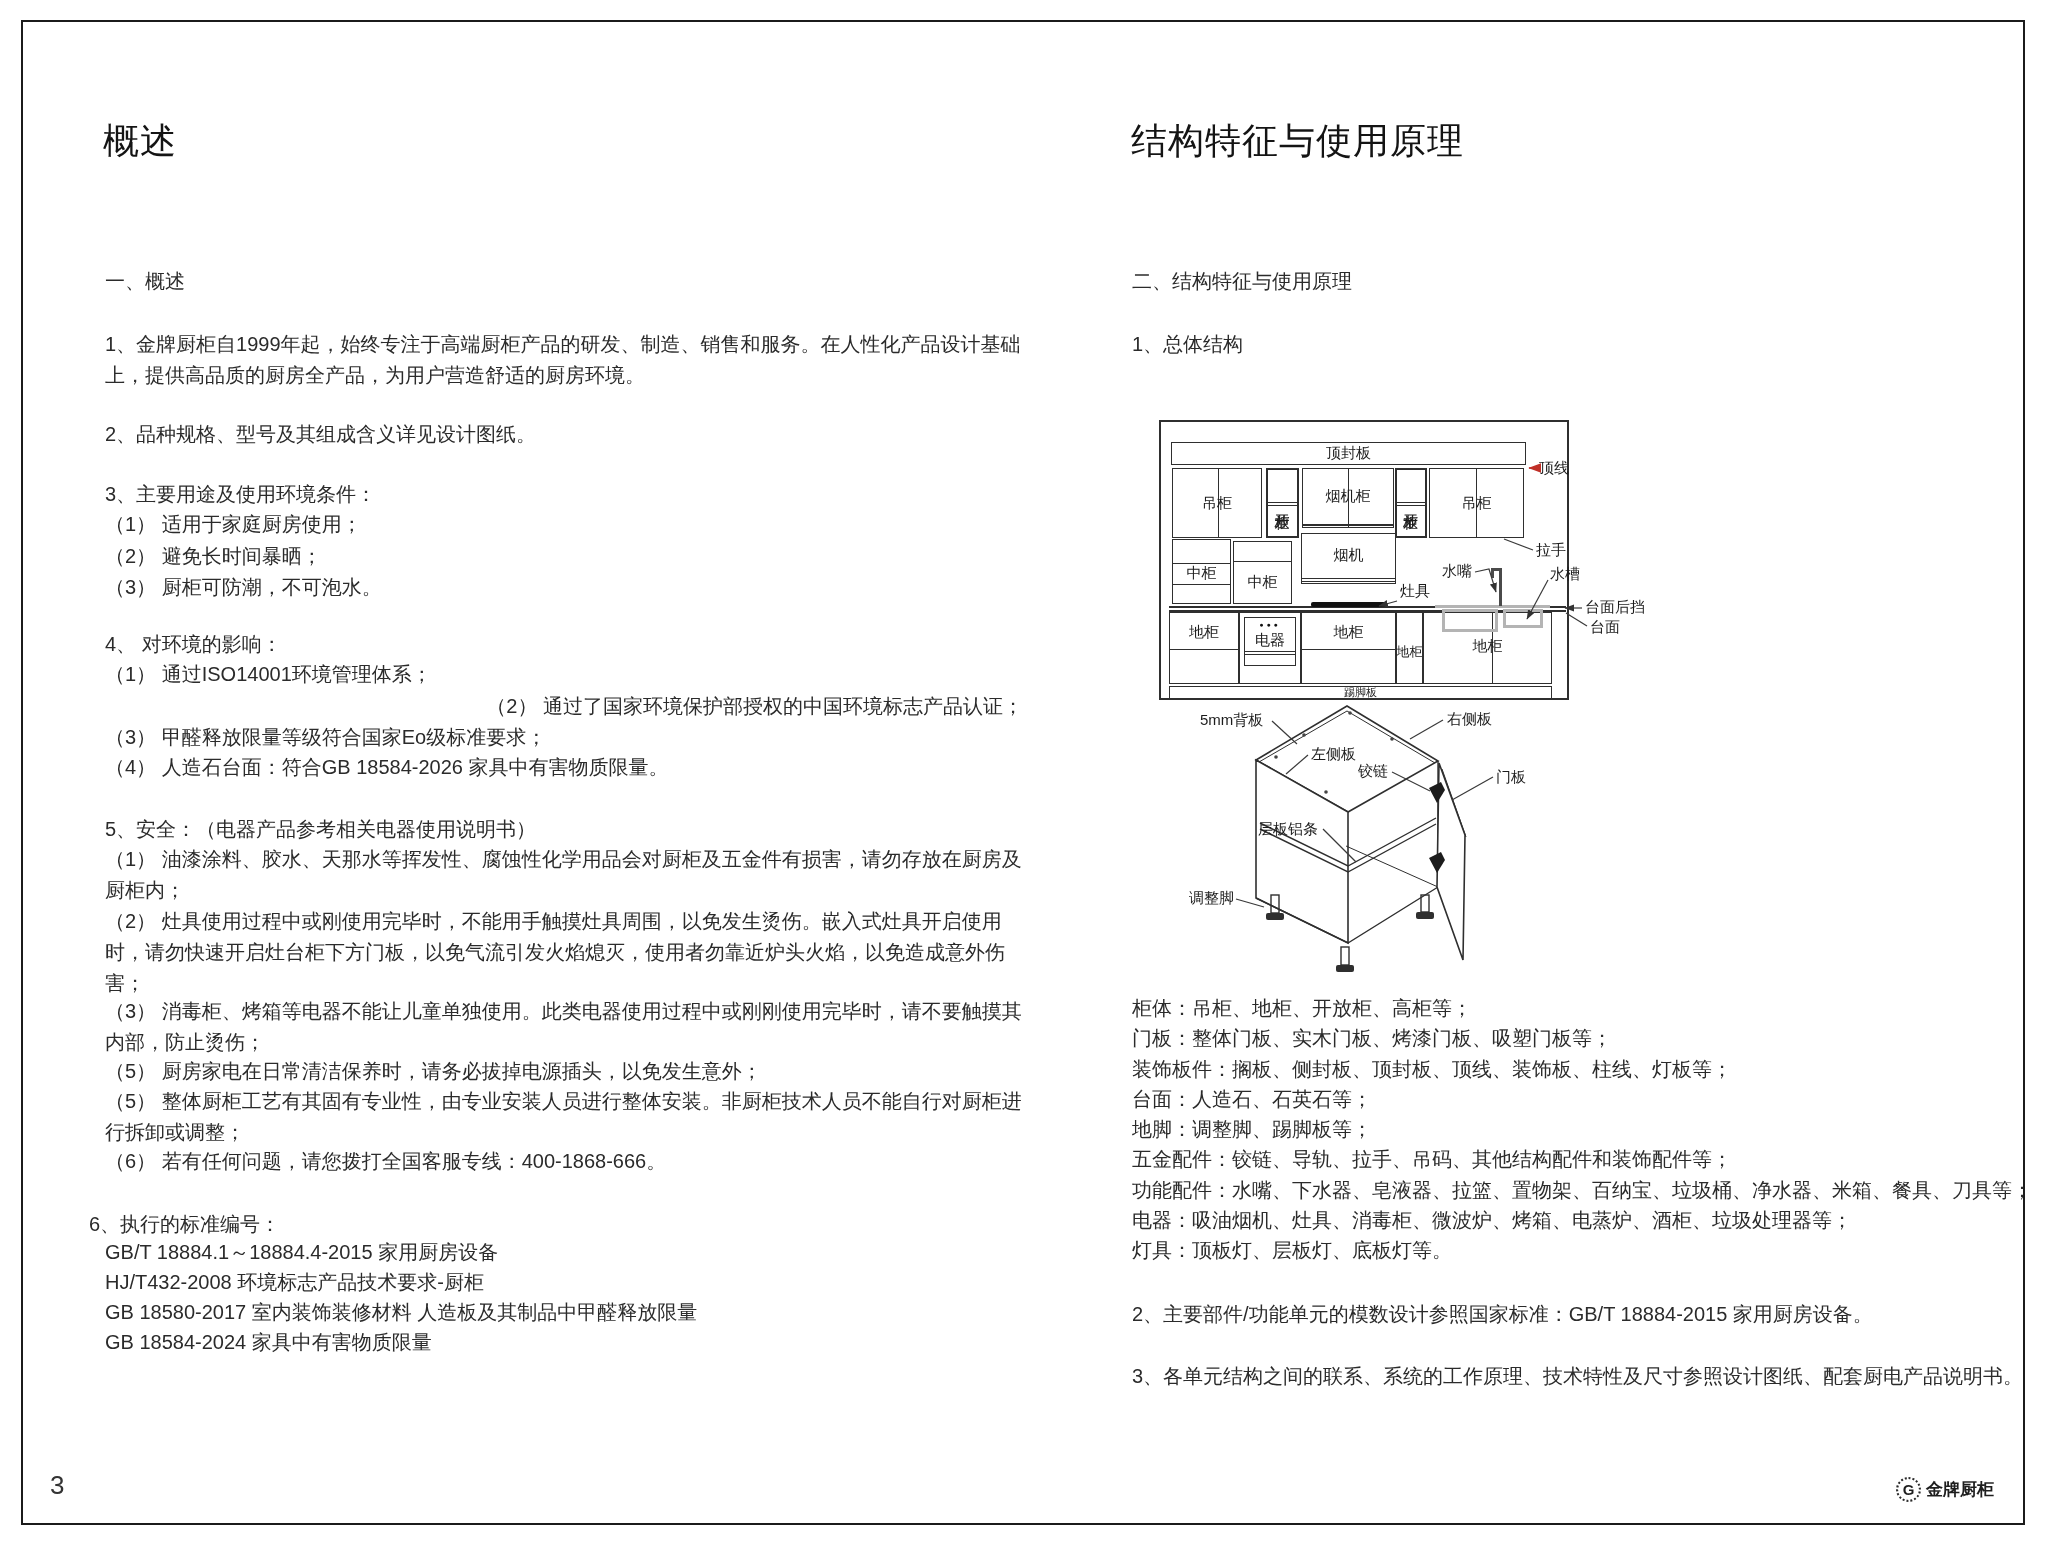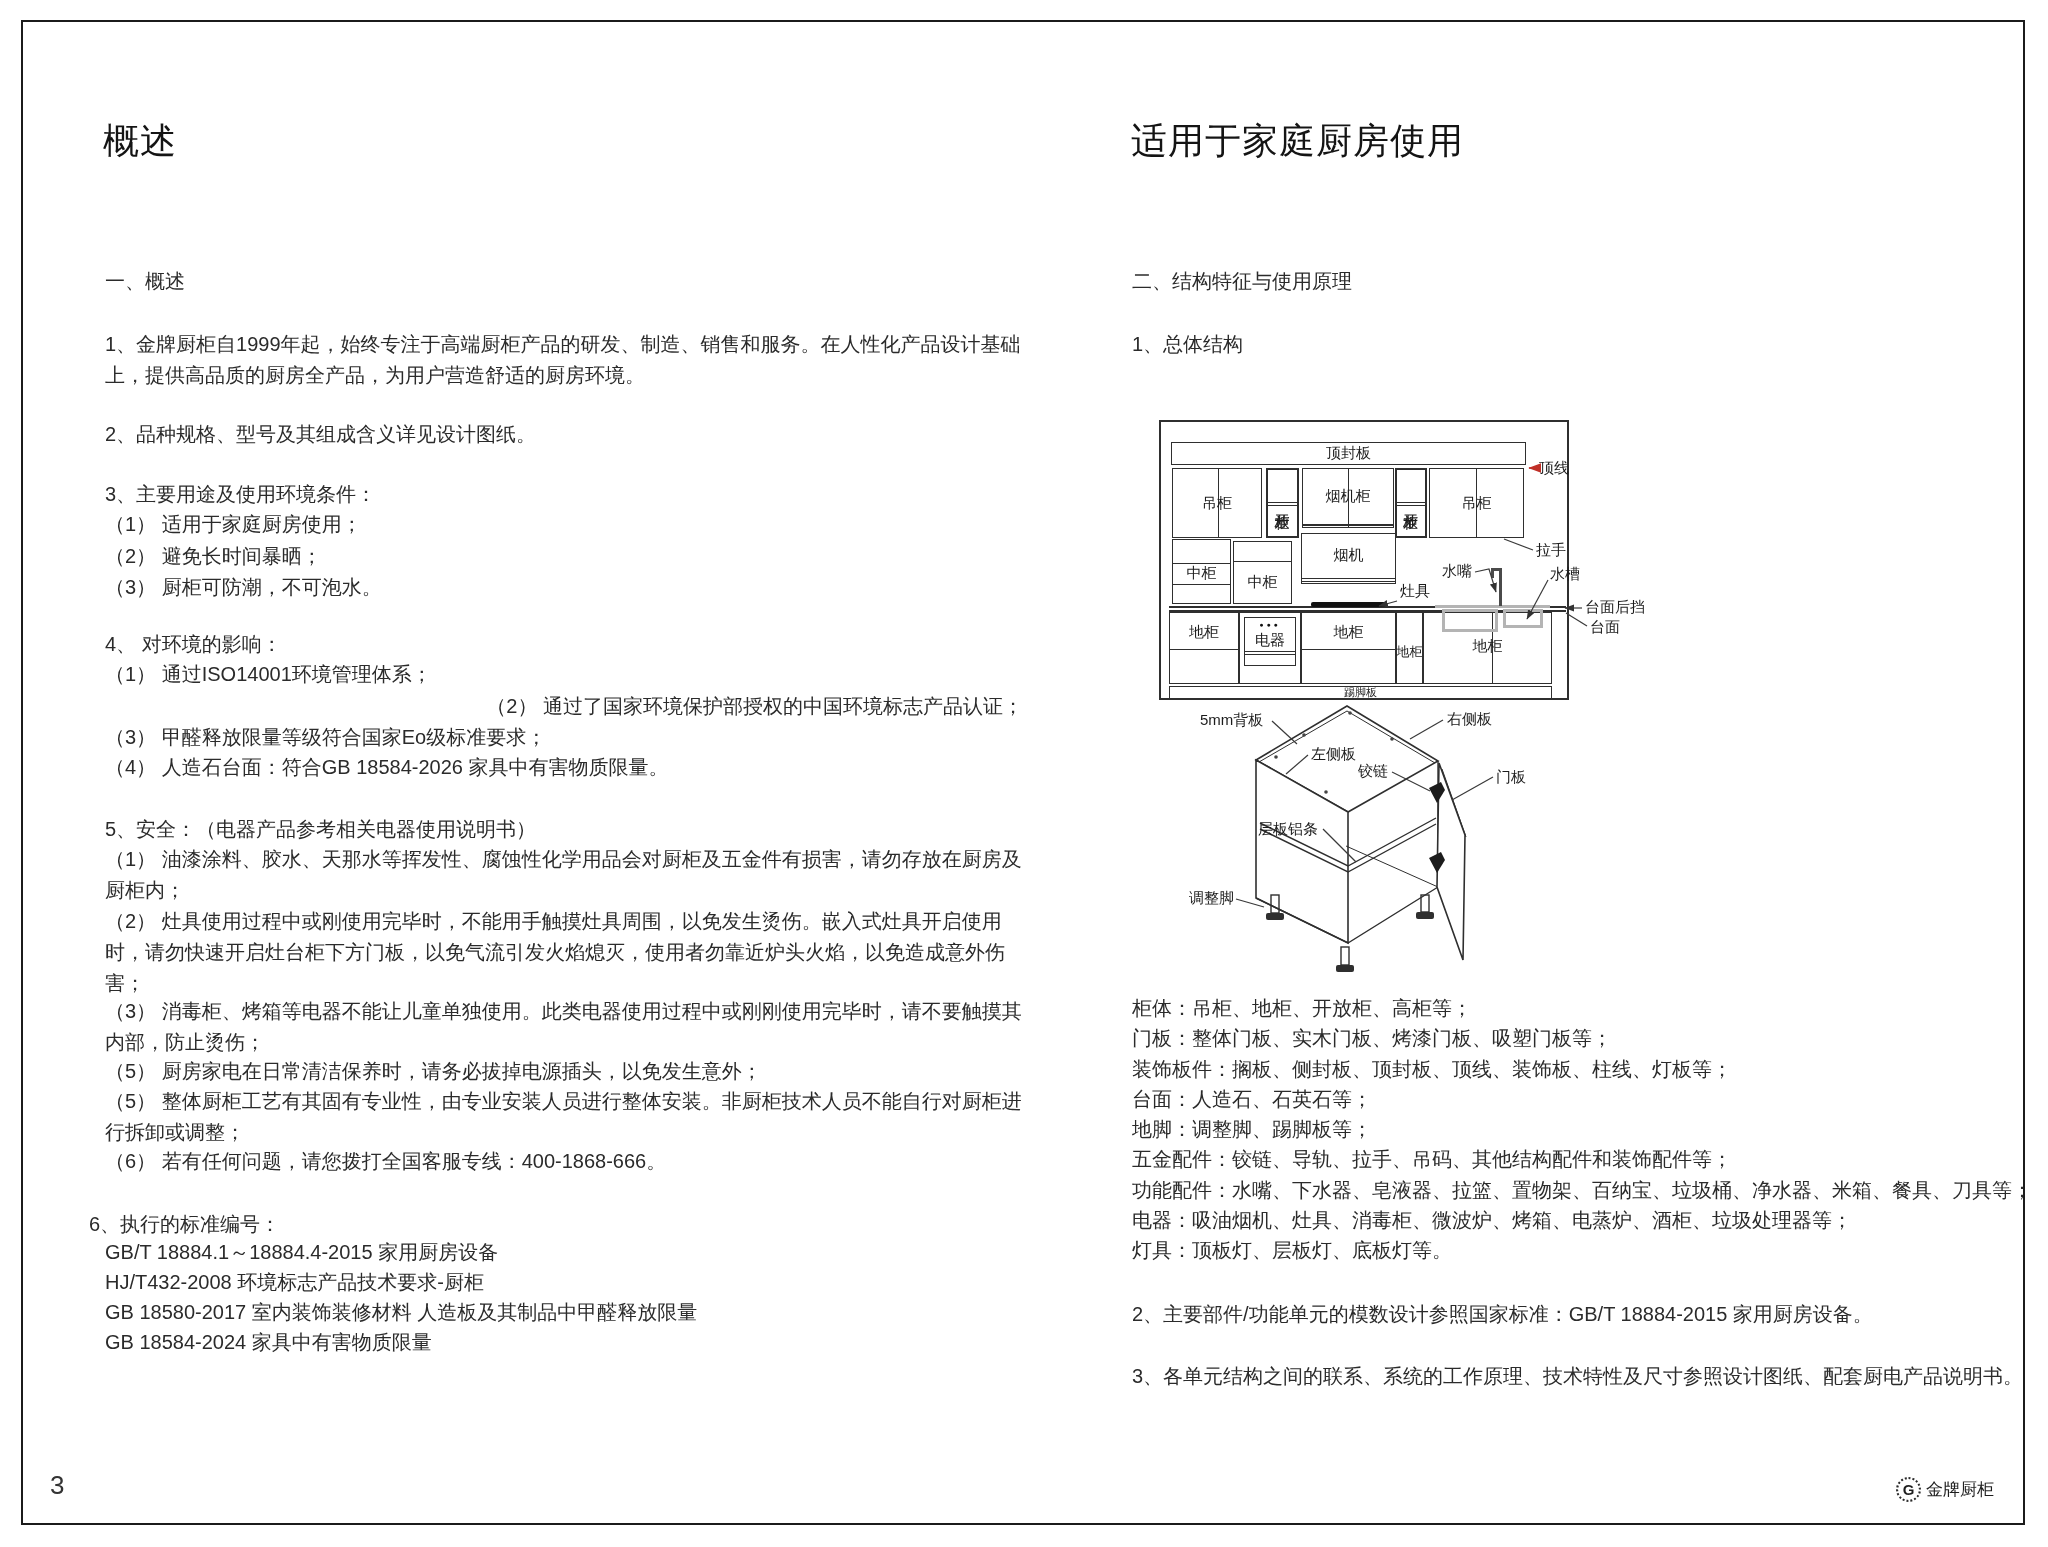--- a/index.html
+++ b/index.html
@@ -28,21 +28,21 @@
   .d2 text{font-size:15px;fill:#1c1c1c;}
   .d2 .ln{stroke:#2f2f2f;stroke-width:1.4;fill:none;}
   .d2 .face{stroke:#2f2f2f;stroke-width:1.6;fill:#ffffff;}
   .d2 .thin{stroke:#2f2f2f;stroke-width:1;fill:none;}
   .d2 .lead{stroke:#3a3a3a;stroke-width:1.2;fill:none;}
   
   .page-num{position:absolute;left:50px;top:1470px;font-size:26px;color:#333;}
   .brand{position:absolute;left:1896px;top:1477px;display:flex;align-items:center;gap:5px;}
   .brand .g{width:25px;height:25px;border:2px dotted #2b2b2b;border-radius:50%;display:flex;
             align-items:center;justify-content:center;font-weight:bold;font-size:15px;color:#1e1e1e;box-sizing:border-box;}
-  .brand .nm{font-size:17px;font-weight:400;color:#1e1e1e;letter-spacing:0;}
+  .brand .nm{font-size:17px;font-weight:700;color:#1e1e1e;letter-spacing:0;}
 </style>
 </head>
 <body>
 
 <div class="frame"></div>
 
 <div class="t1" style="left:103px;top:119px;text-align:right;">概述</div>
 
 <div class="p" style="left:105px;top:266px;">一、概述</div>
 <div class="p" style="left:105px;top:329px;">1、金牌厨柜自1999年起，始终专注于高端厨柜产品的研发、制造、销售和服务。在人性化产品设计基础上，提供高品质的厨房全产品，为用户营造舒适的厨房环境。</div>
@@ -66,21 +66,21 @@
 <div class="p" style="left:105px;top:1056px;">（5） 厨房家电在日常清洁保养时，请务必拔掉电源插头，以免发生意外；</div>
 <div class="p" style="left:105px;top:1086px;">（5） 整体厨柜工艺有其固有专业性，由专业安装人员进行整体安装。非厨柜技术人员不能自行对厨柜进行拆卸或调整；</div>
 <div class="p" style="left:105px;top:1146px;">（6） 若有任何问题，请您拨打全国客服专线：400-1868-666。</div>
 
 <div class="p" style="left:89px;top:1209px;">6、执行的标准编号：</div>
 <div class="p pre" style="left:105px;top:1237px;line-height:30px;">GB/T 18884.1～18884.4-2015 家用厨房设备
 HJ/T432-2008 环境标志产品技术要求-厨柜
 GB 18580-2017 室内装饰装修材料 人造板及其制品中甲醛释放限量
 GB 18584-2024 家具中有害物质限量</div>
 
-<div class="t1" style="left:1131px;top:119px;">适用于家庭厨房使用</div>
+<div class="t1" style="left:1131px;top:119px;">结构特征与使用原理</div>
 <div class="p rp" style="left:1132px;top:266px;">二、结构特征与使用原理</div>
 <div class="p rp" style="left:1132px;top:329px;">1、总体结构</div>
 
 <div class="d1">
 
   <div class="bx" style="left:0;top:0;width:410px;height:280px;border-width:2px;"></div>
 
   <div class="bx" style="left:12px;top:22px;width:355px;height:23px;"></div>
   <div class="lab" style="left:12px;top:22px;width:355px;height:23px;">顶封板</div>
 

